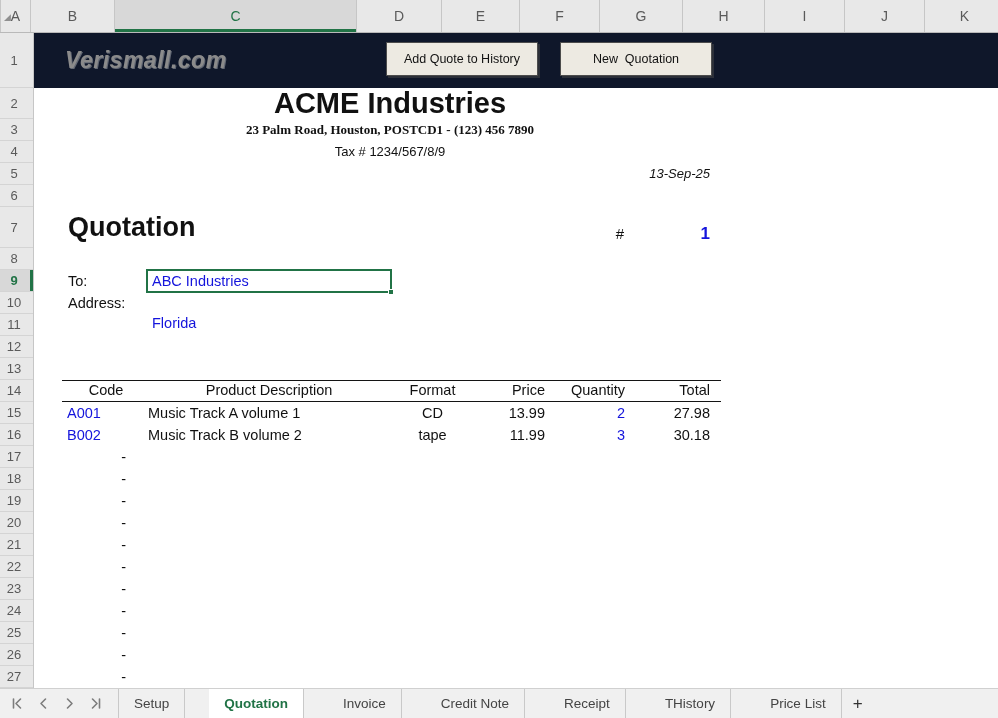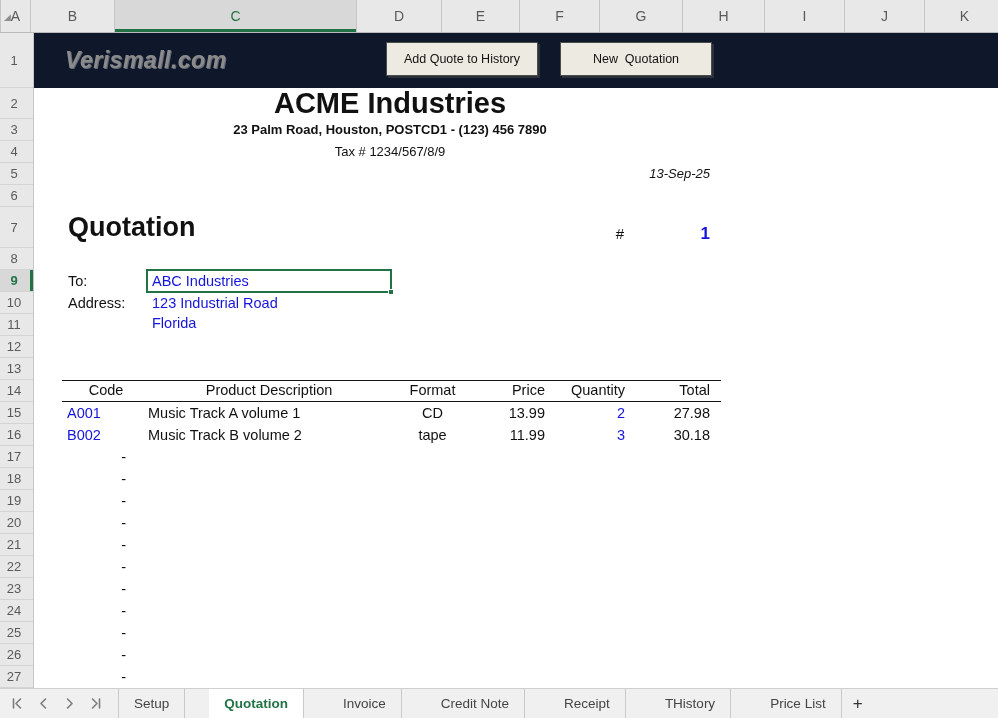--- a/index.html
+++ b/index.html
@@ -49,21 +49,21 @@
           text-shadow:1px 1px 0 rgba(255,255,255,0.35); letter-spacing:0.5px; }
   .xlbtn { position:absolute; top:9px; width:152px; height:34px; background:#edeae2;
            border:1px solid #4c4c4c; box-shadow:2px 2px 0 rgba(70,70,70,0.55);
            font-family:"Liberation Sans", sans-serif; font-size:12.5px; color:#111;
            white-space:pre; cursor:pointer; }
   .btn1 { left:352px; } .btn2 { left:526px; }
 
   .company  { position:absolute; left:30px; top:55px;  width:652px; height:31px; line-height:31px;
               text-align:center; font-size:29px; font-weight:700; color:#111; }
   .addrline { position:absolute; left:30px; top:86px;  width:652px; height:22px; line-height:22px;
-              text-align:center; font-size:13px; font-weight:700; color:#111; }
+              text-align:center; font-size:13px; font-weight:700; color:#111;font-family:Liberation Serif, serif; }
   .taxline  { position:absolute; left:30px; top:108px; width:652px; height:22px; line-height:22px;
               text-align:center; font-size:13px; color:#111; }
   .dateline { position:absolute; left:500px; top:130px; width:178px; height:22px; line-height:22px;
               text-align:right; padding-right:2px; font-size:13px; font-style:italic; color:#111; }
 
   .qtitle { position:absolute; left:34px; top:174px; height:41px; line-height:41px;
             font-size:27px; font-weight:700; color:#111; }
   .qhash  { position:absolute; left:519px; top:190px; width:80px; height:22px; line-height:22px;
             text-align:right; padding-right:9px; font-size:15px; color:#111; }
   .qnum   { position:absolute; left:599px; top:189px; width:83px; height:24px; line-height:24px;
@@ -213,21 +213,20 @@
     <div class="dateline">13-Sep-25</div>
 
     <div class="qtitle">Quotation</div>
     <div class="qhash">#</div>
     <div class="qnum">1</div>
 
     <div class="rowlabel tolabel">To:</div>
     <div class="rowlabel addrlabel">Address:</div>
 
     <div class="custline cust1">ABC Industries</div>
-    <div class="custline cust2">123 Industrial Road</div>
     <div class="custline cust3">Florida</div>
 
     <div class="selbox">
       <span class="fillhandle"></span>
     </div>
 
     <div class="table">
       <div class="trow thead">
 
           <div>Code</div>

